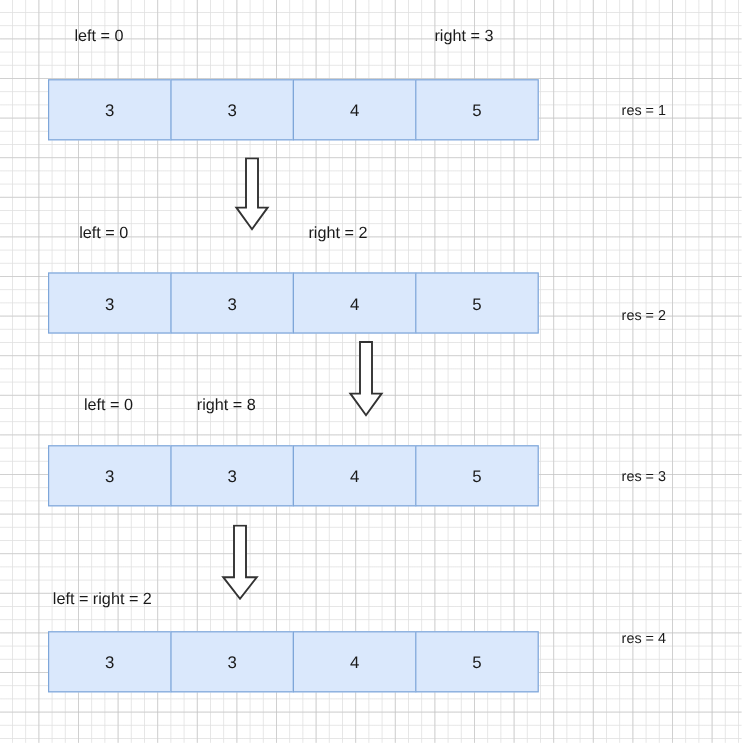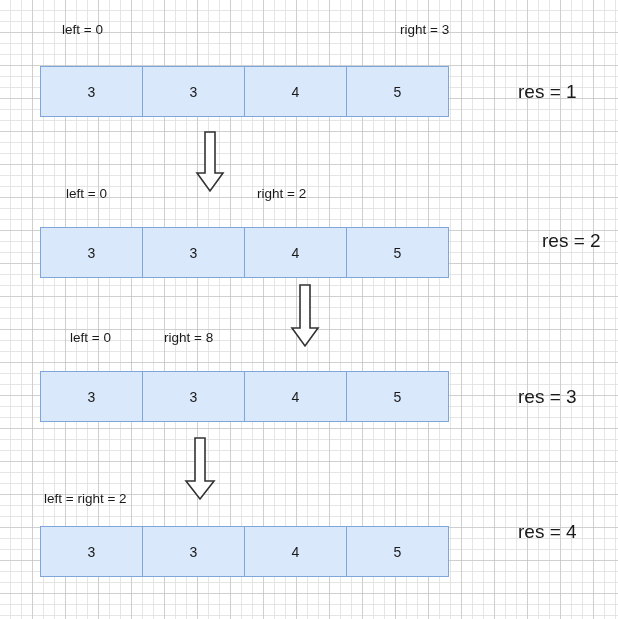--- a/index.html
+++ b/index.html
@@ -68,41 +68,41 @@
     font-size: 13.5px;
     color: #1a1a1a;
     white-space: nowrap;
     font-family: "Liberation Sans", sans-serif;
     line-height: 16px;
     text-align: center;
   }
 
   .res-label {
     position: absolute;
-    font-size: 19px;
+    font-size: 12px;
     color: #1a1a1a;
     white-space: nowrap;
     font-family: "Liberation Sans", sans-serif;
     line-height: 16px;
   }
 
   
   .arrow {
     position: absolute;
   }
   .arrow svg { display: block; }
 </style>
 </head>
 <body>
 
 <div id="canvas">
 
   <div class="stage">
     <div class="label" style="left:62px; top:22px;">left = 0</div>
-    <div class="label" style="left:362px; top:22px;padding-left:38px;">right = 3</div>
+    <div class="label" style="left:362px; top:22px;">right = 3</div>
 
     <div class="array-row" style="left:40px; top:66px;">
       <div class="cell">3</div>
       <div class="cell">3</div>
       <div class="cell">4</div>
       <div class="cell">5</div>
     </div>
 
     <div class="res-label" style="left:518px; top:84px;">res = 1</div>
   </div>
@@ -117,21 +117,21 @@
     <div class="label" style="left:66px; top:186px;">left = 0</div>
     <div class="label" style="left:257px; top:186px;">right = 2</div>
 
     <div class="array-row" style="left:40px; top:227px;">
       <div class="cell">3</div>
       <div class="cell">3</div>
       <div class="cell">4</div>
       <div class="cell">5</div>
     </div>
 
-    <div class="res-label" style="left:518px; top:233px;margin-left:24px;">res = 2</div>
+    <div class="res-label" style="left:518px; top:255px;">res = 2</div>
   </div>
 
   <div class="arrow" style="left:290px; top:284px;">
     <svg width="30" height="64" viewBox="0 0 30 64">
       <polygon points="11,1 20,1 20,44 28,44 15,62 2,44 10,44 10,1" fill="#ffffff" stroke="#333333" stroke-width="1.6" stroke-linejoin="miter"></polygon>
     </svg>
   </div>
 
   <div class="stage">
     <div class="label" style="left:70px; top:330px;">left = 0</div>

